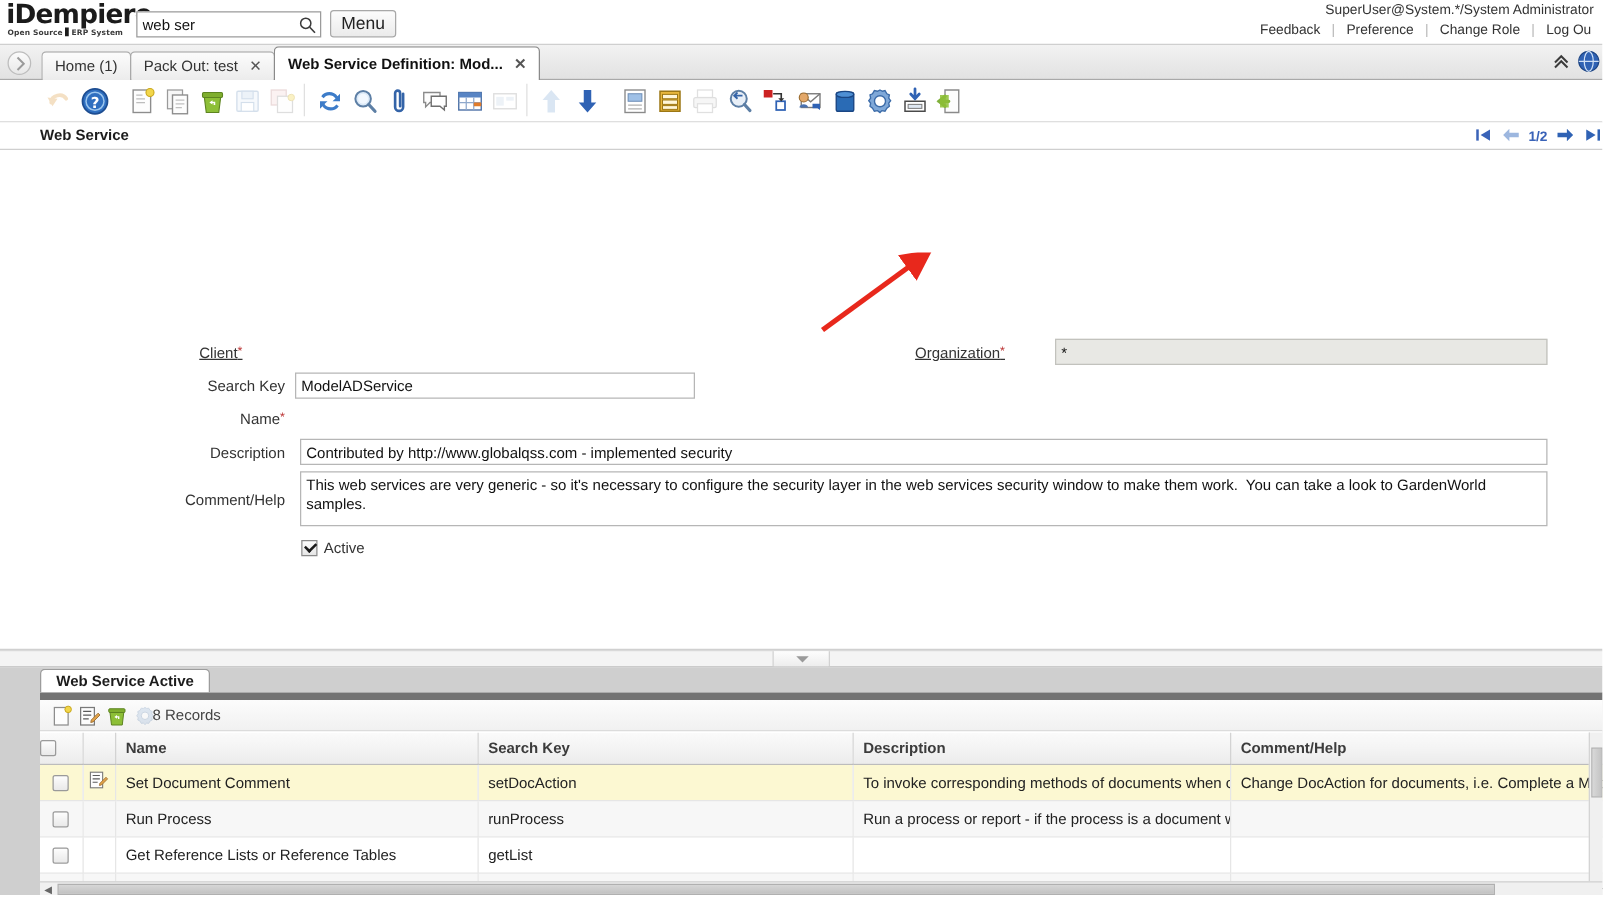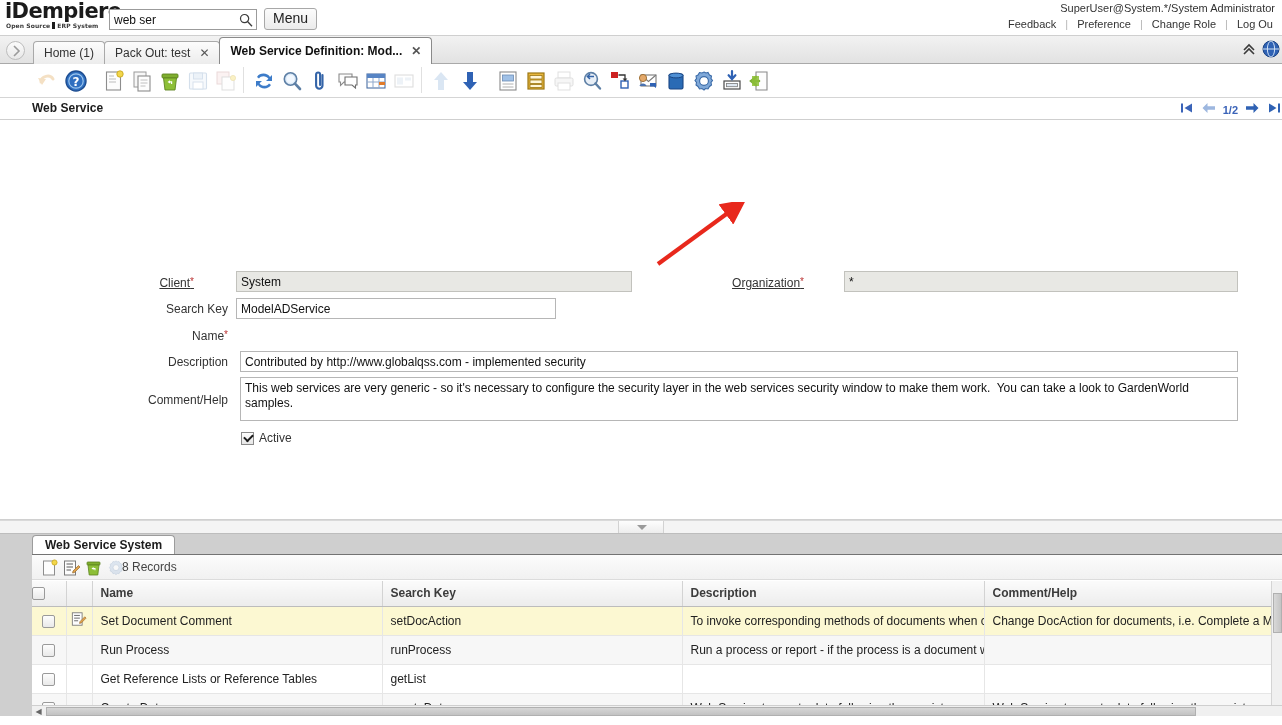--- a/index.html
+++ b/index.html
@@ -326,21 +326,21 @@
     font-size: 12px;
     font-weight: bold;
     color: #1c1c1c;
     line-height: 18px;
     cursor: pointer;
   }
   .dbody {
     position: absolute;
     left: 32px; right: 0px; top: 20px; bottom: 0px;
     background: #ffffff;
-    border-top: 1px solid #737373;
+    border-top: 6px solid #737373;
   }
   .dtoolbar {
     position: relative;
     height: 25px;
     background: linear-gradient(#fcfcfc,#f1f1f1);
     border-bottom: 1px solid #dcdcdc;
   }
   .dtoolbar .dib {
     position: absolute; top: 4px;
     width: 18px; height: 18px;
@@ -751,21 +751,20 @@
       <marker id="ah" markerWidth="6" markerHeight="6" refX="3" refY="3" orient="auto">
         <path d="M0,0 L6,3 L0,6 Z" fill="#e8281c"></path>
       </marker>
     </defs>
     <line x1="8" y1="62" x2="86" y2="5" stroke="#e8281c" stroke-width="4.2" marker-end="url(#ah)"></line>
   </svg>
 
   <div class="flabel link" style="left:110px; top:152px; width:84px">
     <span>Client</span><span class="star">*</span>
   </div>
-  <input class="finput readonly" style="left: 236px; top: 151px; width: 396px;" readonly="" value="System">
 
   <div class="flabel link" style="left:690px; top:152px; width:114px">
     <span>Organization</span><span class="star">*</span>
   </div>
   <input class="finput readonly" style="left: 844px; top: 151px; width: 394px;" readonly="" value="*">
 
   <div class="flabel" style="left:110px; top:179px; width:118px">
     <span>Search Key</span>
   </div>
   <input class="finput" style="left: 236px; top: 178px; width: 320px;" value="ModelADService">
@@ -795,21 +794,21 @@
     <svg width="12" height="7" viewBox="0 0 12 7">
       <path d="M1 1 L11 1 L6 6 Z" fill="#9a9a9a"></path>
     </svg>
   </div>
 </div>
 
 <div class="detail">
   <div class="left-strip"></div>
 
   <div class="dtabs">
-    <div class="dtab">Web Service System</div>
+    <div class="dtab">Web Service Active</div>
   </div>
 
   <div class="dbody">
 
     <div class="dtoolbar">
       <span class="dib" style="left:9px">
         <svg width="18" height="18" viewBox="0 0 18 18">
           <rect x="2.5" y="2" width="11" height="14" fill="#fdfdfd" stroke="#8d8d8d" stroke-width="1"></rect>
           <circle cx="13.5" cy="3.5" r="2.6" fill="#f2d64a" stroke="#c9a81f" stroke-width="0.8"></circle>
         </svg>

